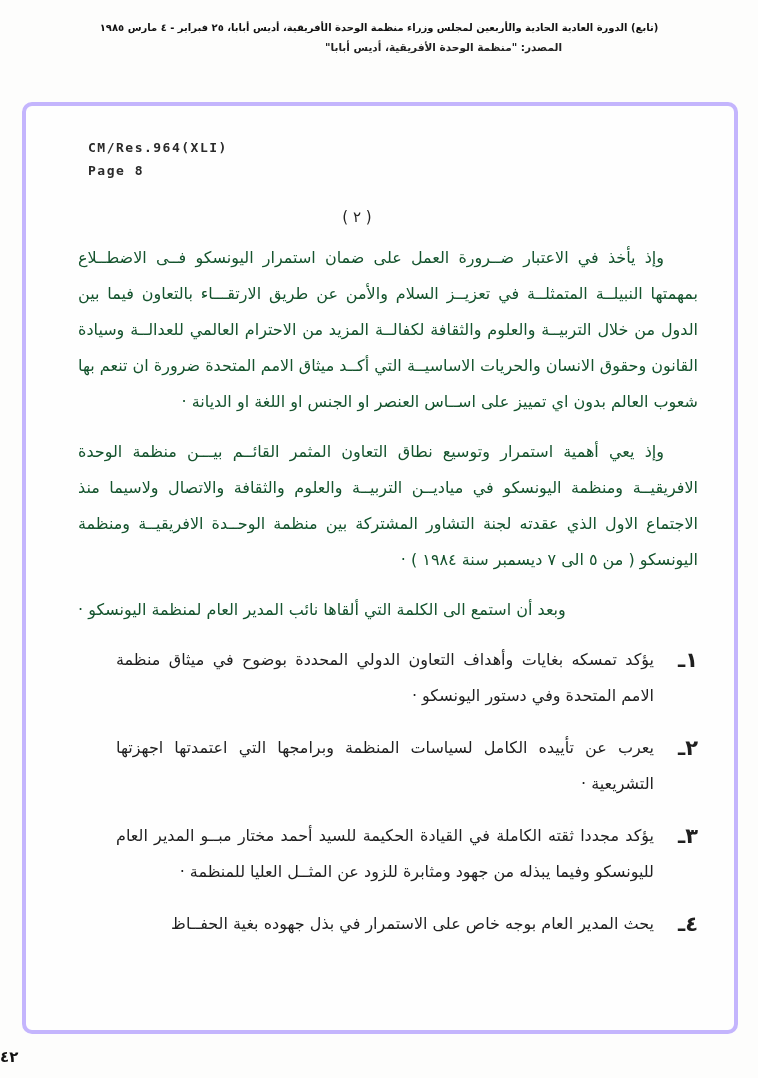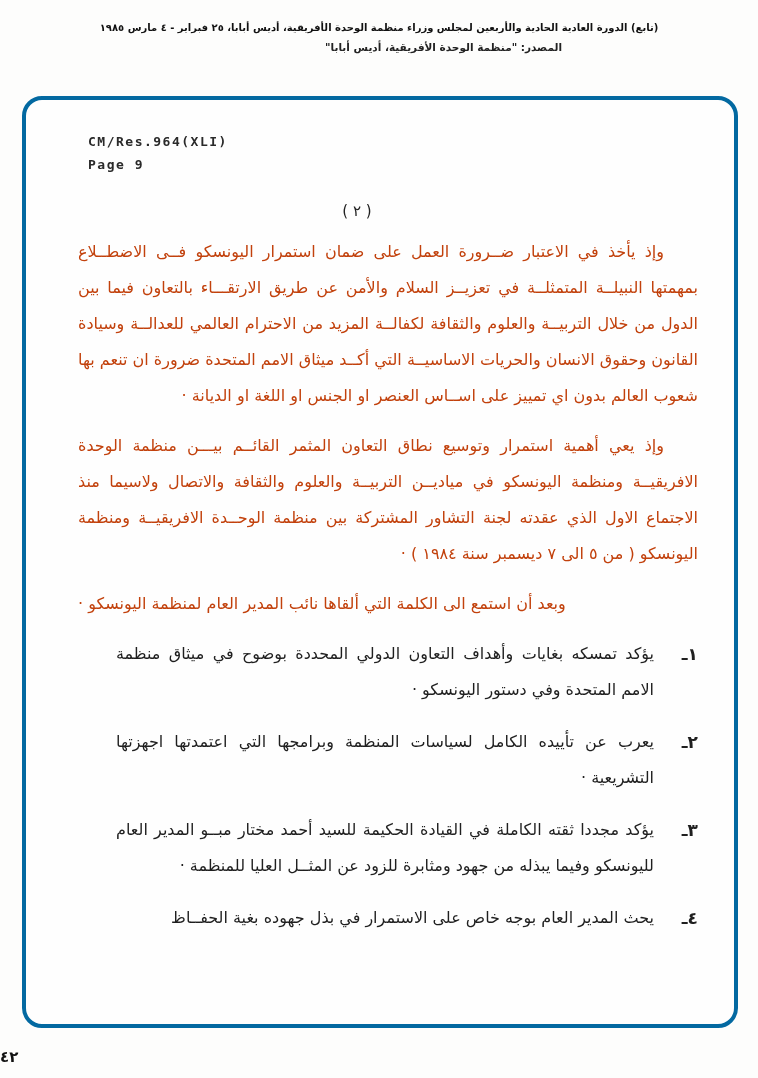--- a/index.html
+++ b/index.html
@@ -33,25 +33,25 @@
     text-align: right;
     padding-right: 196px;
     font-size: 10.5px;
     font-weight: bold;
     margin-top: 8px;
     color: #222;
   }
   .frame {
     position: absolute;
     left: 22px;
-    top: 96px;
+    top: 102px;
     width: 716px;
     height: 932px;
-    border: 4px solid #0369a1;
-    border-radius: 20px;
+    border: 4px solid #c4b5fd;
+    border-radius: 10px;
     background: #fefefe;
     padding: 34px 36px 10px 30px;
     overflow: hidden;
   }
   .doc-ref {
     margin-left: 32px;
     font-family: "DejaVu Sans Mono", monospace;
     font-weight: bold;
     font-size: 13px;
     color: #2a2a2a;
@@ -67,38 +67,38 @@
   }
   .arabic-body {
     direction: rtl;
   }
   .para {
     direction: rtl;
     text-align: justify;
     text-indent: 34px;
     font-size: 16px;
     line-height: 36px;
-    color: #c2410c;
+    color: #14532d;
     margin: 0 0 14px 22px;
   }
   .para.single {
     text-align: left;
   }
   .list {
     margin-top: 6px;
   }
   .item {
     direction: rtl;
     display: flex;
     align-items: flex-start;
     margin-bottom: 16px;
   }
   .item-number {
     flex: 0 0 44px;
-    font-size: 17px;
+    font-size: 21px;
     font-weight: bold;
     line-height: 36px;
     color: #1f1f1f;
   }
   .item-text {
     flex: 1;
     direction: rtl;
     text-align: justify;
     font-size: 16px;
     line-height: 36px;
@@ -122,21 +122,21 @@
 
   <div class="header">
     <div class="header-line1">(تابع)  الدورة العادية الحادية والأربعين لمجلس وزراء منظمة الوحدة الأفريقية، أديس أبابا، ٢٥ فبراير - ٤ مارس ١٩٨٥</div>
     <div class="header-line2">المصدر:  "منظمة الوحدة الأفريقية، أديس أبابا"</div>
   </div>
 
   <div class="frame">
 
     <div class="doc-ref">
       <div>CM/Res.964(XLI)</div>
-      <div>Page 9</div>
+      <div>Page 8</div>
     </div>
 
     <div class="section-number">( ٢ )</div>
 
     <div class="arabic-body">
 
       <p class="para">وإذ يأخذ في الاعتبار ضــرورة العمل على ضمان استمرار اليونسكو فــى الاضطــلاع بمهمتها النبيلــة المتمثلــة في تعزيــز السلام والأمن عن طريق الارتقـــاء بالتعاون فيما بين الدول من خلال التربيــة والعلوم والثقافة لكفالــة المزيد من الاحترام العالمي للعدالــة وسيادة القانون وحقوق الانسان والحريات الاساسيــة التي أكــد ميثاق الامم المتحدة ضرورة ان تنعم بها شعوب العالم بدون اي تمييز على اســاس العنصر او الجنس او اللغة او الديانة ·</p>
 
       <p class="para">وإذ يعي أهمية استمرار وتوسيع نطاق التعاون المثمر القائــم بيـــن منظمة الوحدة الافريقيــة ومنظمة اليونسكو في مياديــن التربيــة والعلوم والثقافة والاتصال ولاسيما منذ الاجتماع الاول الذي عقدته لجنة التشاور المشتركة بين منظمة الوحــدة الافريقيــة ومنظمة اليونسكو ( من ٥ الى ٧ ديسمبر سنة ١٩٨٤ ) ·</p>
 

